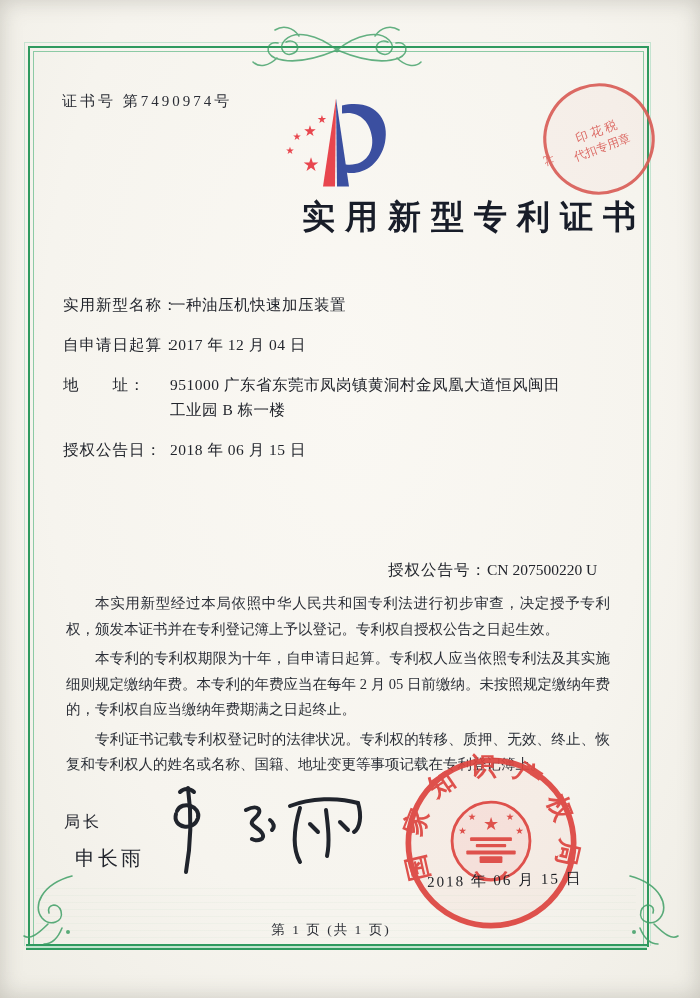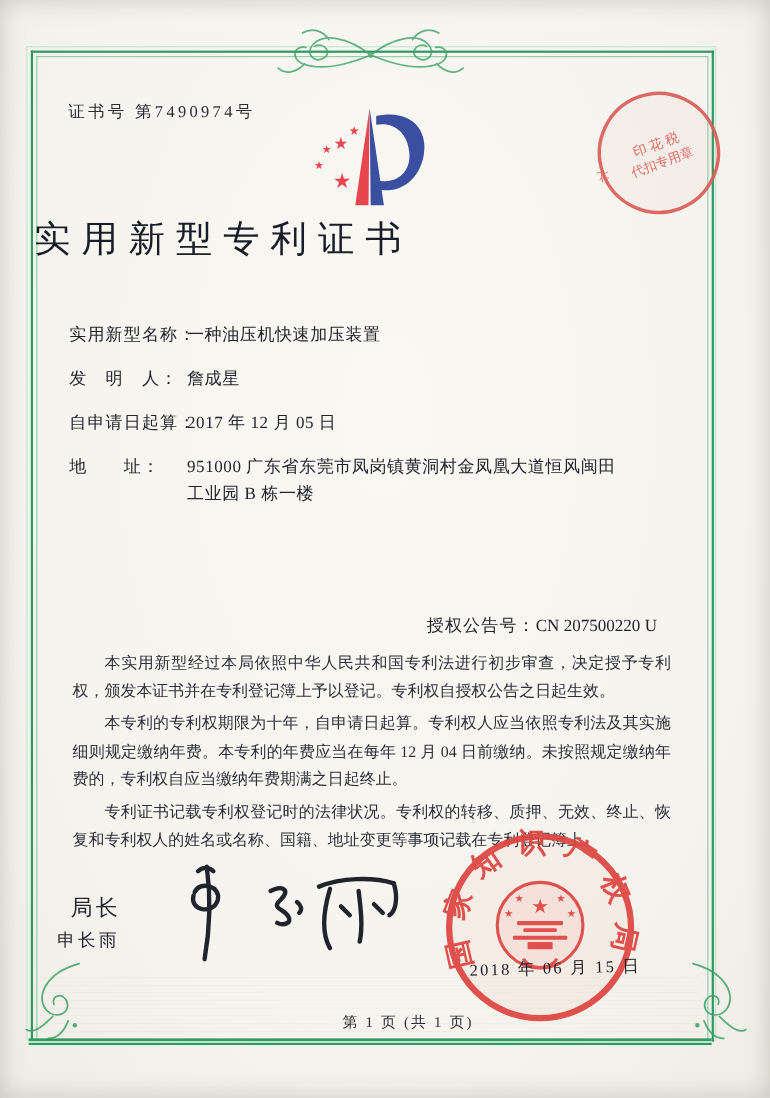--- a/index.html
+++ b/index.html
@@ -12,35 +12,35 @@
   
   .frame-a{position:absolute;left:24px;top:42px;width:625px;height:903px;border:1px solid #c4e3d0;border-bottom:none;}
   .frame-b{position:absolute;left:28px;top:46px;width:617px;height:899px;border:2px solid #2f9a5f;border-bottom:none;}
   .frame-c{position:absolute;left:33px;top:51px;width:609px;height:894px;border:1px solid #8ccaa5;border-bottom:none;}
   .bottom-rule{position:absolute;left:26px;top:944px;width:621px;height:6px;
     background:linear-gradient(180deg,#2f9a5f 0 2px,#bfe3cd 2px 4px,#2f9a5f 4px 6px);}
   .guilloche{position:absolute;left:36px;top:888px;width:600px;height:54px;opacity:.55;
     background:repeating-linear-gradient(180deg,rgba(70,160,100,.07) 0 1px,transparent 1px 7px);}
   
   .cert-no{position:absolute;left:62px;top:92px;font-size:15px;letter-spacing:3px;color:#2a2d35;}
-  .title{position:absolute;left:31px;top:195px;width:615px;text-align:left;
-    font-size:33px;font-weight:normal;letter-spacing:10px;color:#181d29;}
+  .title{position:absolute;left:31px;top:195px;width:615px;text-align:right;
+    font-size:33px;font-weight:bold;letter-spacing:10px;color:#181d29;}
   .fields{position:absolute;left:63px;top:292px;width:560px;font-size:15.5px;color:#22252c;}
   .row{line-height:25px;margin-bottom:15px;white-space:nowrap;}
   .lbl{display:inline-block;width:107px;letter-spacing:1px;vertical-align:top;}
   .val{display:inline-block;width:400px;letter-spacing:.5px;vertical-align:top;white-space:normal;font-family:Liberation Serif, serif;}
   .grant{position:absolute;left:388px;top:557px;font-size:15.5px;line-height:25px;white-space:nowrap;color:#22252c;text-align:center;}
   .grant .lbl2{letter-spacing:1px;}
   .body-text{position:absolute;left:62px;top:587px;width:552px;font-size:14.5px;line-height:25.5px;
     text-align:justify;color:#2b2f37;}
   .body-text p{margin:4px;text-indent:2em;}
-  .sig-title{position:absolute;left:64px;top:812px;font-size:20px;letter-spacing:3px;color:#23262e;}
-  .sig-name{position:absolute;left:52px;top:845px;font-size:16px;letter-spacing:3px;color:#23262e;text-align:center;}
+  .sig-title{position:absolute;left:64px;top:812px;font-size:16px;letter-spacing:3px;color:#23262e;}
+  .sig-name{position:absolute;left:75px;top:845px;font-size:20px;letter-spacing:3px;color:#23262e;text-align:center;}
   .signature{position:absolute;left:150px;top:776px;}
-  .footer{position:absolute;left:31px;top:921px;width:600px;text-align:center;font-size:13.5px;letter-spacing:2px;color:#2b2e35;margin-left:40px;}
+  .footer{position:absolute;left:31px;top:921px;width:600px;text-align:center;font-size:13.5px;letter-spacing:2px;color:#2b2e35;}
   
   .tax-seal{position:absolute;left:540px;top:80px;transform:rotate(-20deg);opacity:.9;}
   .cnipa-seal{position:absolute;left:396px;top:748px;opacity:.93;}
   .seal-date{position:absolute;left:427px;top:871px;font-size:15px;letter-spacing:2px;color:#1c1e23;
     transform:rotate(-1.5deg);z-index:5;}
   .ornament-top{position:absolute;left:237px;top:20px;}
   .ornament-bl{position:absolute;left:18px;top:872px;}
   .ornament-br{position:absolute;left:622px;top:872px;}
   .logo{position:absolute;left:272px;top:90px;}
 </style>
@@ -107,37 +107,37 @@
     </g>
   </svg>
 
   <div class="title">实用新型专利证书</div>
 
   <div class="fields">
     <div class="row">
       <span class="lbl">实用新型名称：</span><span class="val">一种油压机快速加压装置</span>
     </div>
     <div class="row">
-      <span class="lbl">发　明　人：</span><span class="val">詹成星</span>
-    </div>
-    <div class="row">
-      <span class="lbl">自申请日起算：</span><span class="val">2017 年 12 月 05 日</span>
+      <span class="lbl">自申请日起算：</span><span class="val">2017 年 12 月 04 日</span>
     </div>
     <div class="row">
       <span class="lbl">地　　址：</span><span class="val">951000 广东省东莞市凤岗镇黄洞村金凤凰大道恒风闽田工业园 B 栋一楼</span>
+    </div>
+    <div class="row">
+      <span class="lbl">授权公告日：</span><span class="val">2018 年 06 月 15 日</span>
     </div>
   </div>
 
   <div class="grant">
     <span class="lbl2">授权公告号：</span><span>CN 207500220 U</span>
   </div>
 
   <div class="body-text">
     <p>本实用新型经过本局依照中华人民共和国专利法进行初步审查，决定授予专利权，颁发本证书并在专利登记簿上予以登记。专利权自授权公告之日起生效。</p>
-    <p>本专利的专利权期限为十年，自申请日起算。专利权人应当依照专利法及其实施细则规定缴纳年费。本专利的年费应当在每年 12 月 04 日前缴纳。未按照规定缴纳年费的，专利权自应当缴纳年费期满之日起终止。</p>
+    <p>本专利的专利权期限为十年，自申请日起算。专利权人应当依照专利法及其实施细则规定缴纳年费。本专利的年费应当在每年 2 月 05 日前缴纳。未按照规定缴纳年费的，专利权自应当缴纳年费期满之日起终止。</p>
     <p>专利证书记载专利权登记时的法律状况。专利权的转移、质押、无效、终止、恢复和专利权人的姓名或名称、国籍、地址变更等事项记载在专利登记簿上。</p>
   </div>
 
   <div class="sig-title">局长</div>
   <div class="sig-name">申长雨</div>
   <svg class="signature" width="220" height="105" viewBox="0 0 220 105">
     <g stroke="#20242c" stroke-width="4" fill="none" stroke-linecap="round" stroke-linejoin="round">
       <path d="M30 16 C34 12 40 12 44 16"></path>
       <path d="M26 38 C22 52 44 56 48 42 C51 30 32 24 27 35"></path>
       <path d="M38 12 C41 34 42 62 36 96"></path>

